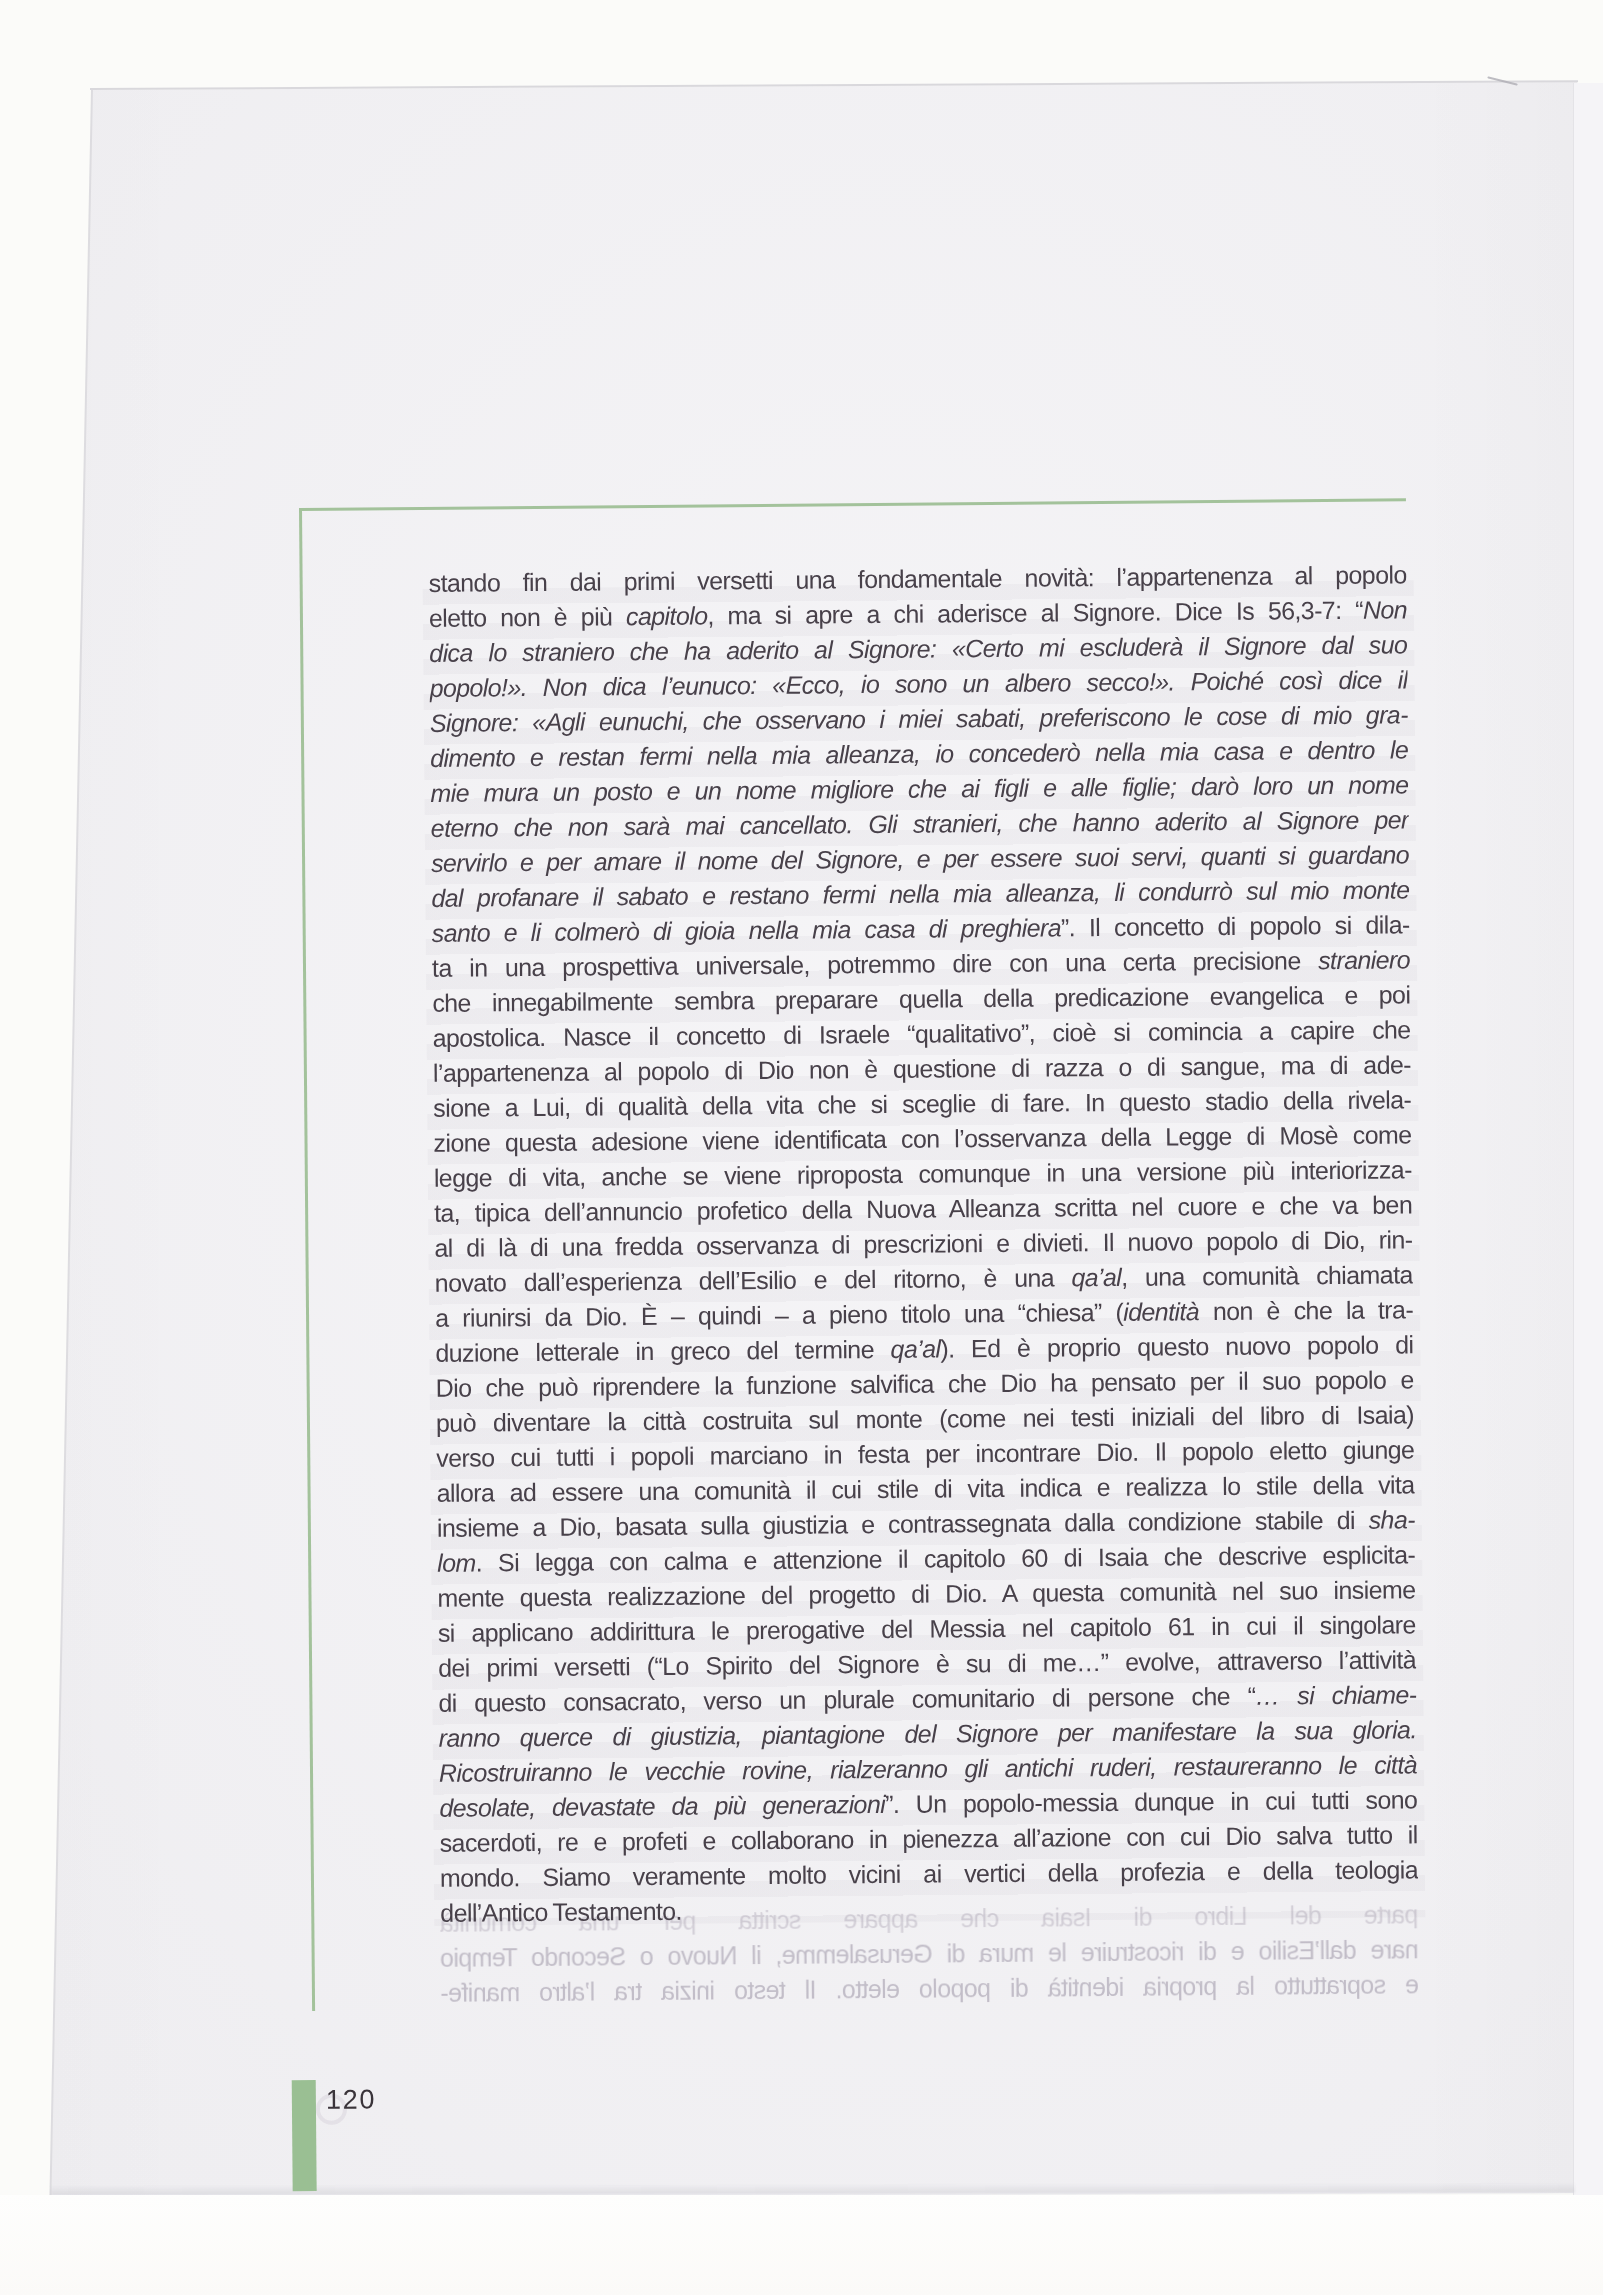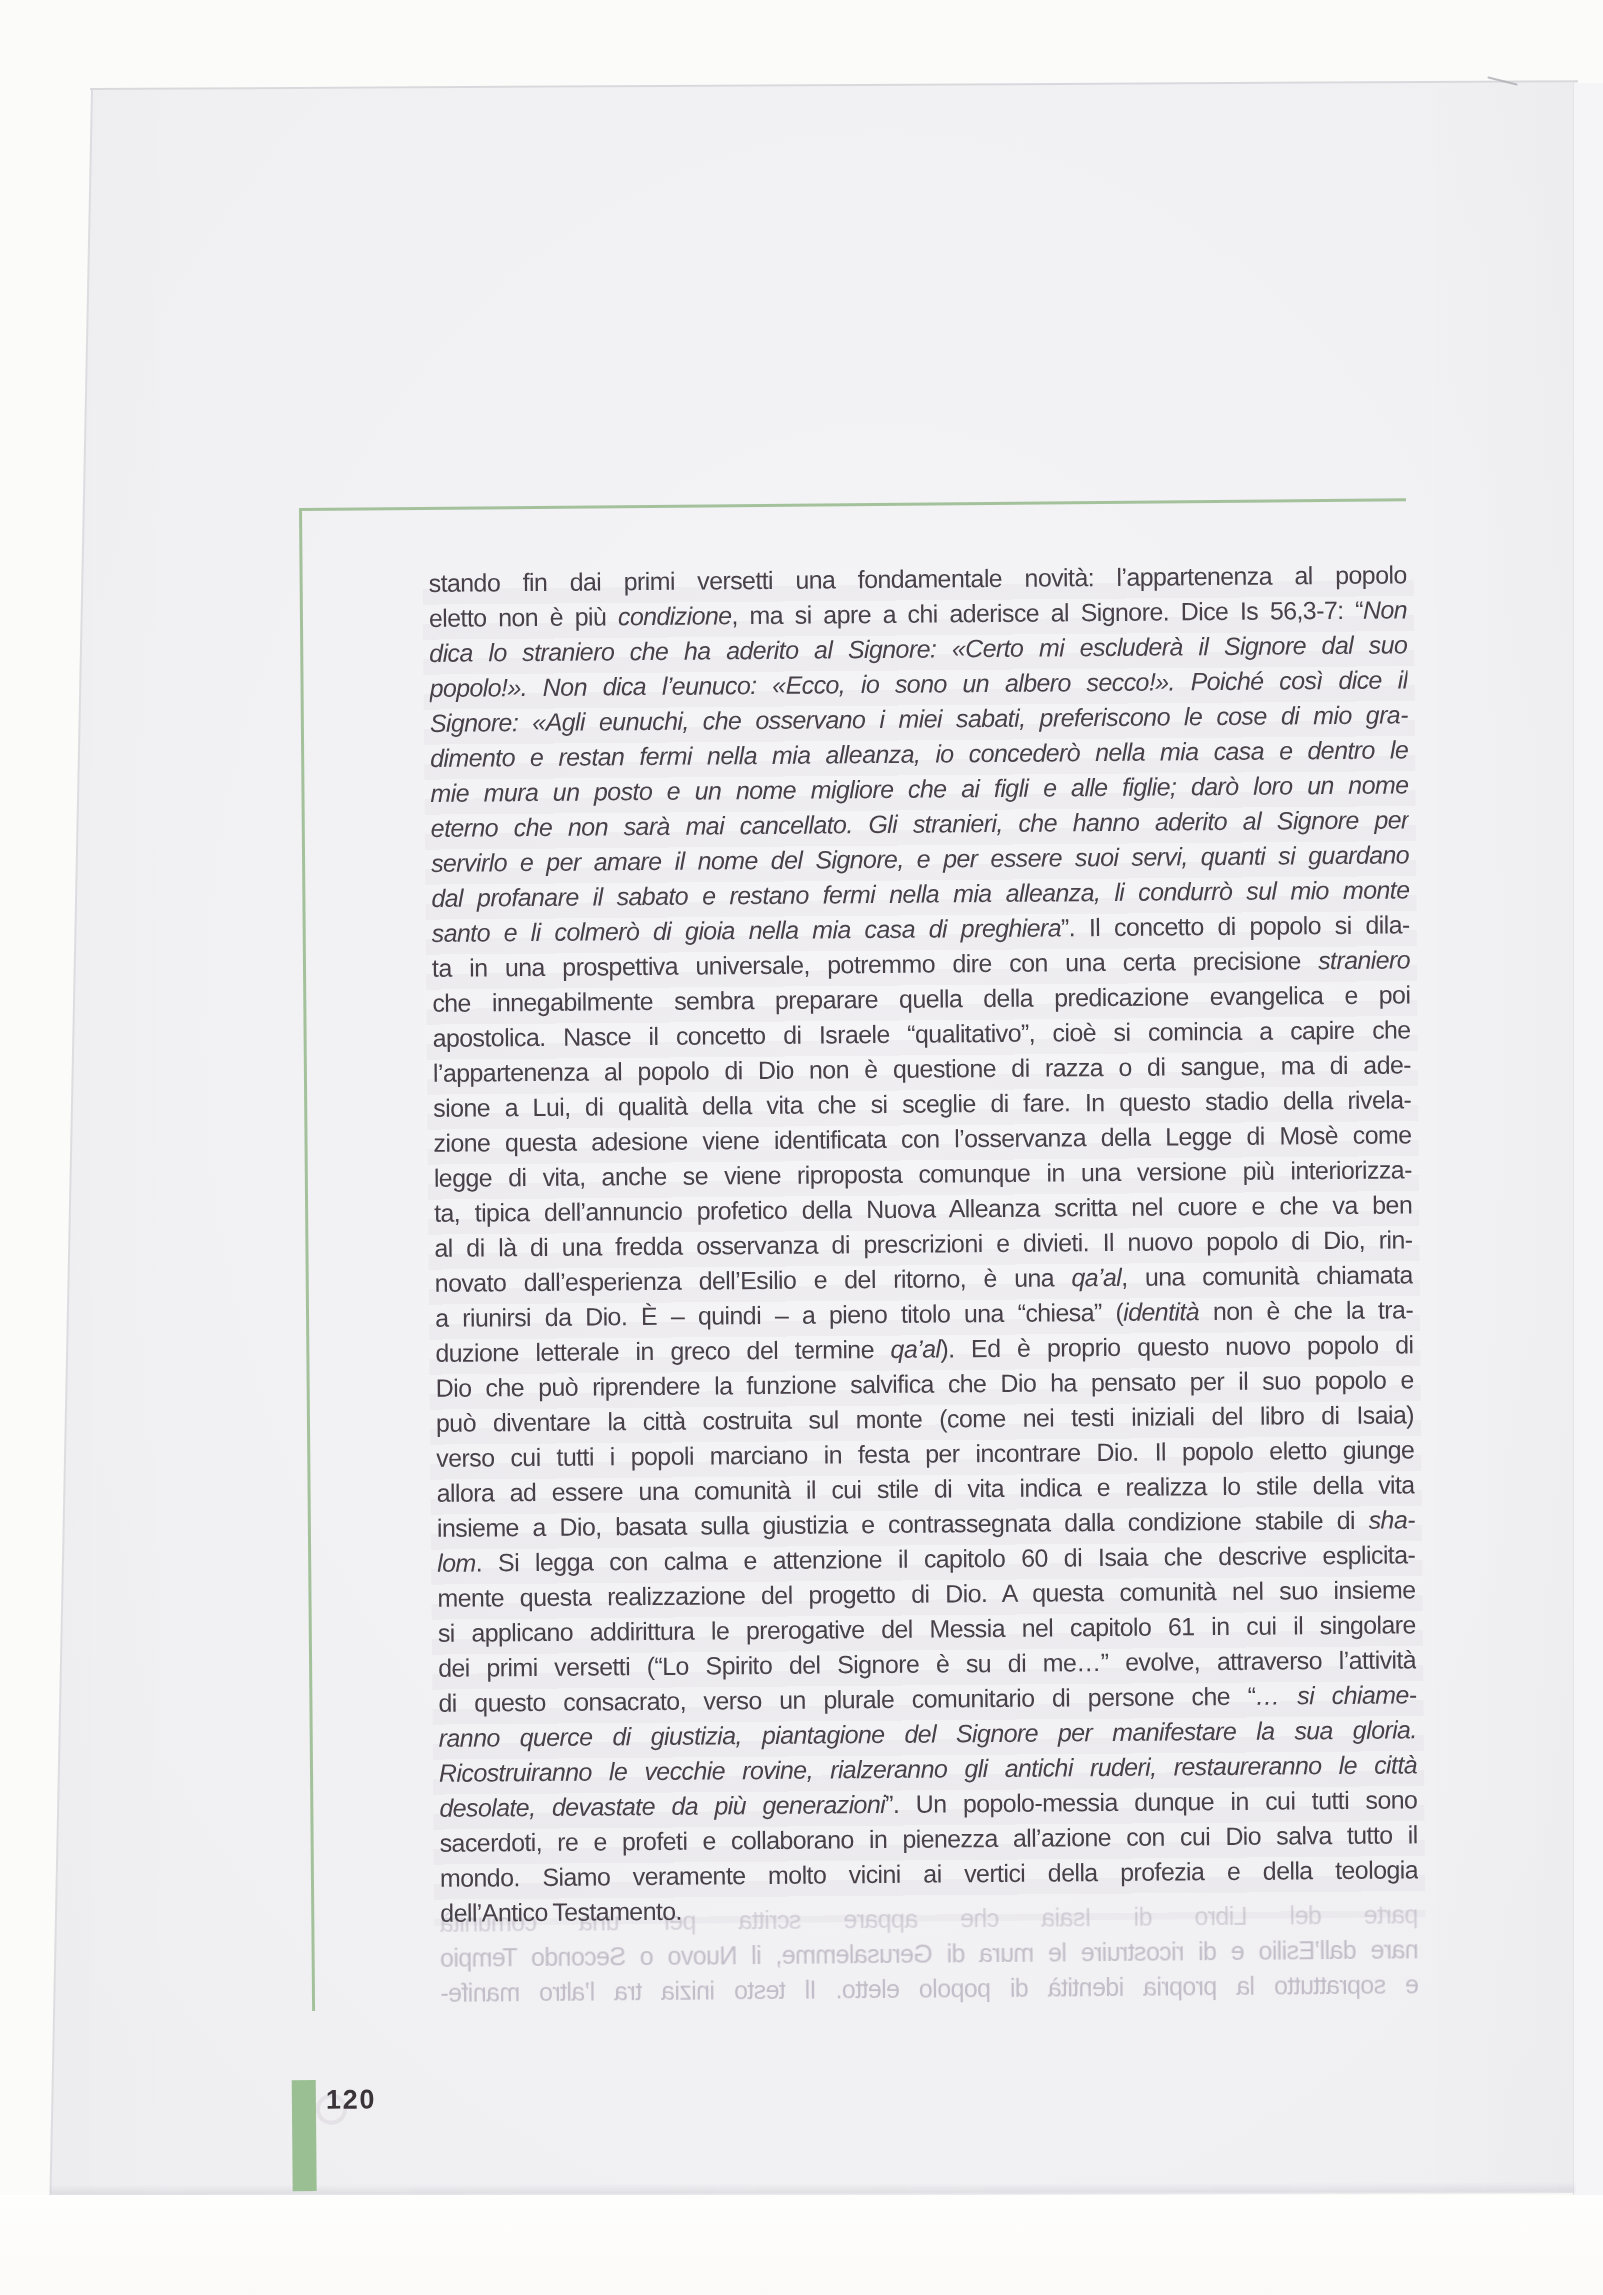--- a/index.html
+++ b/index.html
@@ -54,21 +54,21 @@
   }
   .frame-h{position:absolute;left:301px;top:508px;width:1105px;height:3px;background:#a3c29b;}
   .frame-v{position:absolute;left:299px;top:508px;width:3px;height:1503px;background:#a3c29b;}
   .pn-bar{position:absolute;left:278px;top:2080px;width:23.5px;height:111px;background:#9abf93;}
   .pn-ring{
     position:absolute;left:302px;top:2094px;width:23px;height:23px;border-radius:50%;
     border:4.2px solid rgba(165,158,175,0.16);
   }
   .page-number{
     position:absolute;left:312px;top:2085px;
-    font-size:27px;line-height:31px;letter-spacing:1.8px;color:#3a343a;font-weight:bold;
+    font-size:27px;line-height:31px;letter-spacing:1.8px;color:#3a343a;
   }
   
   .text-block{
     position:absolute;left:428px;top:567px;width:978px;
     color:#48414a;font-size:25px;letter-spacing:-0.6px;word-spacing:-1.2px;
   }
   .line{
     height:35px;line-height:35px;overflow:hidden;
     text-align:justify;text-align-last:justify;
   }
@@ -112,21 +112,21 @@
       <div class="gline g0">parte del Libro di Isaia che appare scritta per una comunità</div>
       <div class="gline">nare dall’Esilio e di ricostruire le mura di Gerusalemme, il Nuovo o Secondo Tempio</div>
       <div class="gline">e soprattutto la propria identità di popolo eletto. Il testo inizia tra l’altro manife-</div>
     </div>
 
   <div class="frame-h"></div>
   <div class="frame-v"></div>
 
   <div class="text-block" id="text-block">
       <div class="line"><span>stando fin dai primi versetti una fondamentale novità: l’appartenenza al popolo</span></div>
-      <div class="line"><span>eletto non è più </span><span class="i">condizione</span><span>, ma si apre a chi aderisce al Signore. Dice Is 56,3-7: “</span><span class="i">Non</span></div>
+      <div class="line"><span>eletto non è più </span><span class="i">capitolo</span><span>, ma si apre a chi aderisce al Signore. Dice Is 56,3-7: “</span><span class="i">Non</span></div>
       <div class="line"><span class="i">dica lo straniero che ha aderito al Signore: «Certo mi escluderà il Signore dal suo</span></div>
       <div class="line"><span class="i">popolo!». Non dica l’eunuco: «Ecco, io sono un albero secco!». Poiché così dice il</span></div>
       <div class="line"><span class="i">Signore: «Agli eunuchi, che osservano i miei sabati, preferiscono le cose di mio gra-</span></div>
       <div class="line"><span class="i">dimento e restan fermi nella mia alleanza, io concederò nella mia casa e dentro le</span></div>
       <div class="line"><span class="i">mie mura un posto e un nome migliore che ai figli e alle figlie; darò loro un nome</span></div>
       <div class="line"><span class="i">eterno che non sarà mai cancellato. Gli stranieri, che hanno aderito al Signore per</span></div>
       <div class="line"><span class="i">servirlo e per amare il nome del Signore, e per essere suoi servi, quanti si guardano</span></div>
       <div class="line"><span class="i">dal profanare il sabato e restano fermi nella mia alleanza, li condurrò sul mio monte</span></div>
       <div class="line"><span class="i">santo e li colmerò di gioia nella mia casa di preghiera</span><span>”. Il concetto di popolo si dila-</span></div>
       <div class="line"><span>ta in una prospettiva universale, potremmo dire con una certa precisione </span><span class="i">straniero</span></div>

